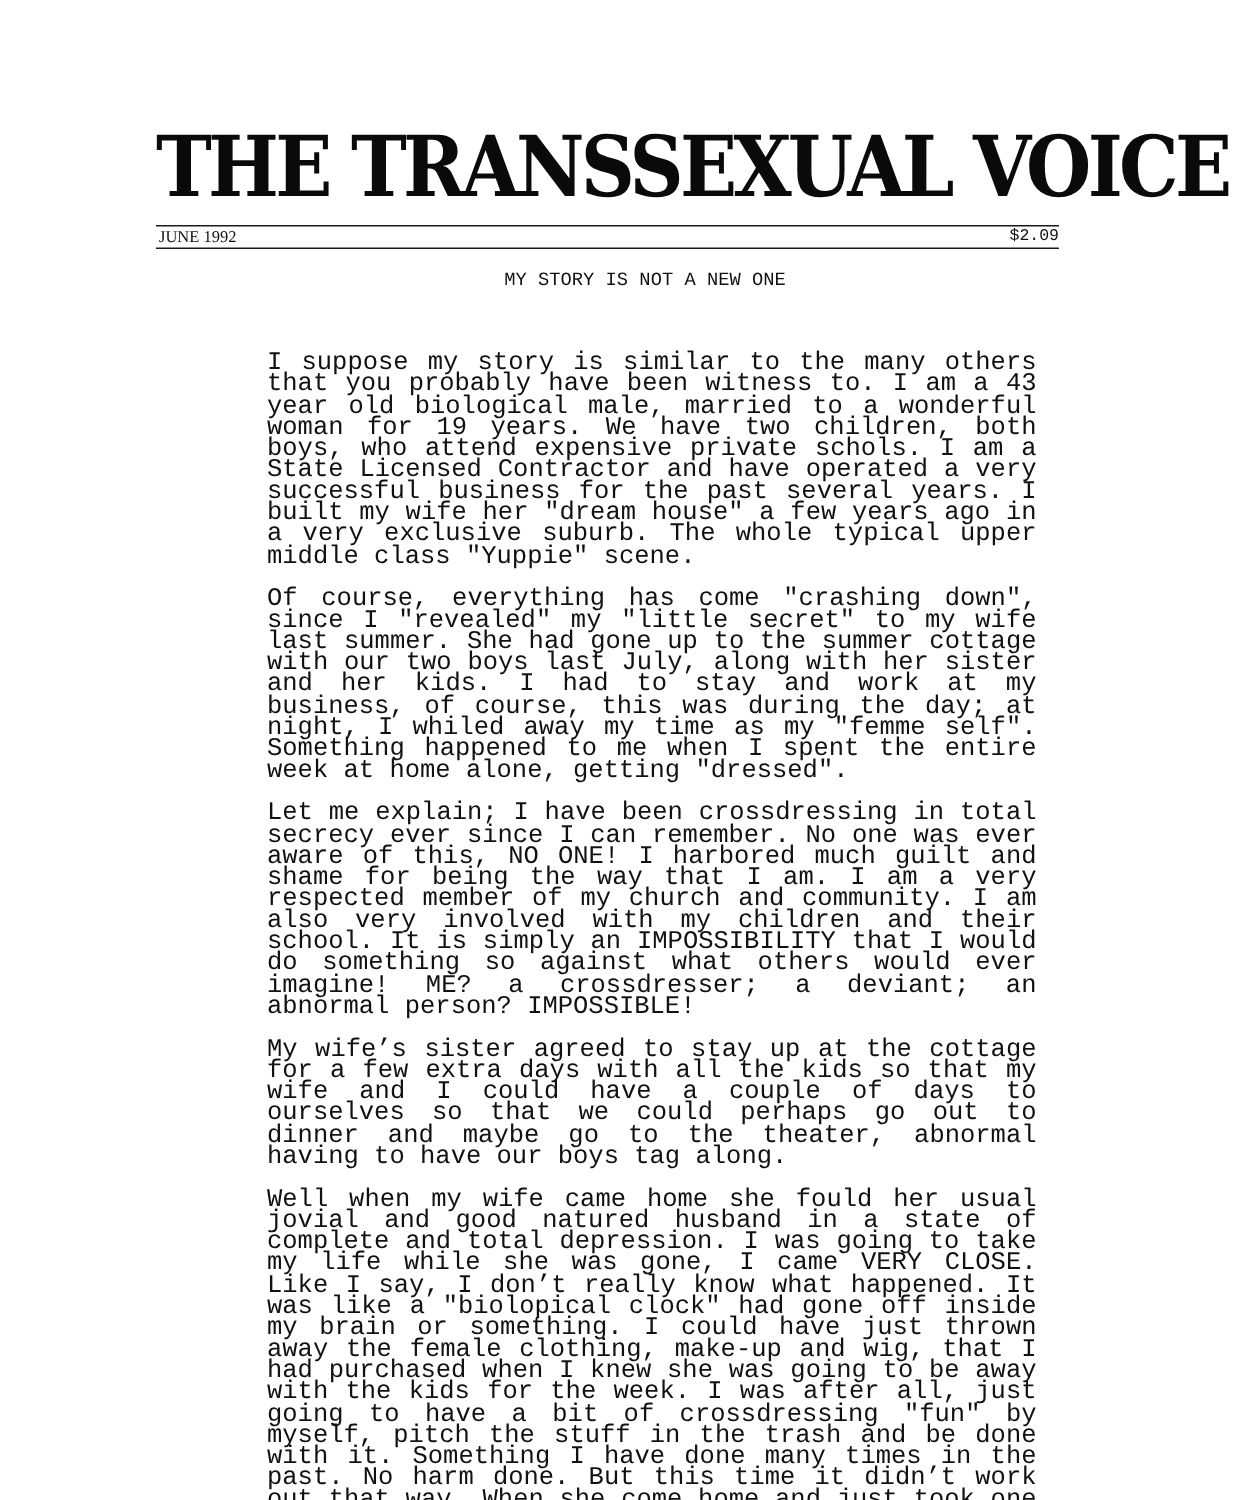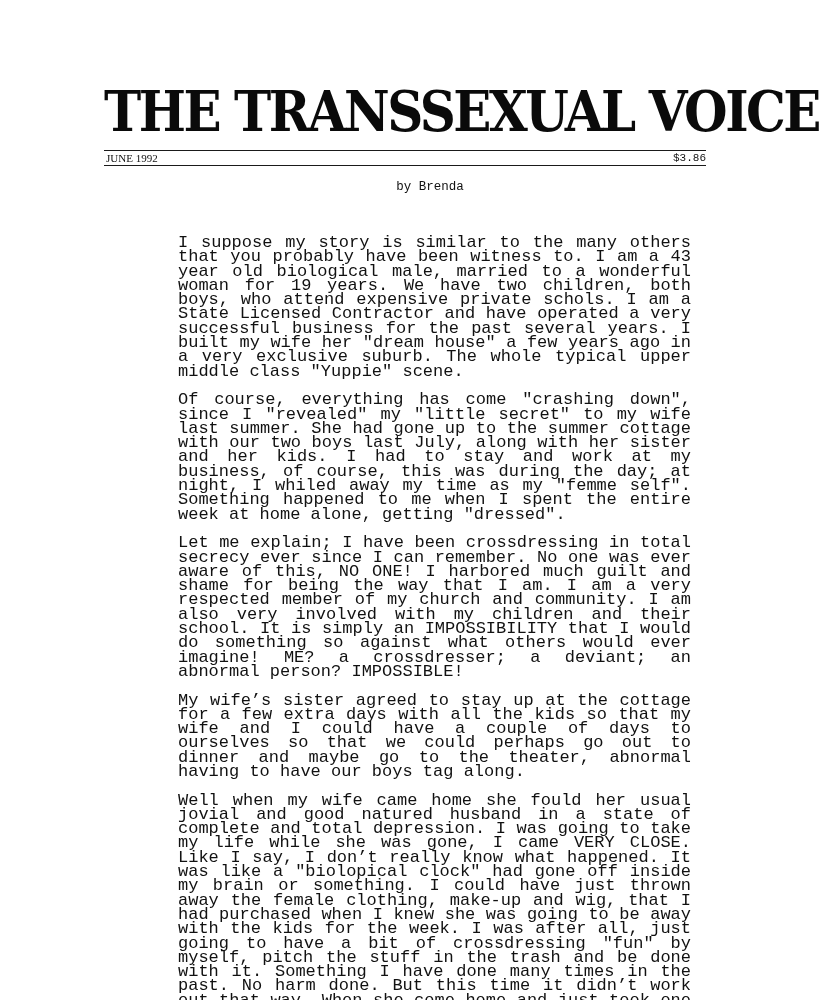--- a/index.html
+++ b/index.html
@@ -81,25 +81,25 @@
       text-align-last: left;
     }
   </style>
 </head>
 <body>
 
 <div class="masthead">THE TRANSSEXUAL VOICE</div>
 
 <div class="dateline">
   <span class="date">JUNE 1992</span>
-  <span class="price">$3.86</span>
+  <span class="price">$2.09</span>
 </div>
 
 <div class="title-block">
-  <div>by Brenda</div>
+  <div>MY STORY IS NOT A NEW ONE</div>
 </div>
 
 <div class="article">
   <p>I suppose my story is similar to the many others that you probably have been witness to. I am a 43 year old biological male, married to a wonderful woman for 19 years. We have two children, both boys, who attend expensive private schols. I am a State Licensed Contractor and have operated a very successful business for the past several years. I built my wife her "dream house" a few years ago in a very exclusive suburb. The whole typical upper middle class "Yuppie" scene.</p>
   <p>Of course, everything has come "crashing down", since I "revealed" my "little secret" to my wife last summer. She had gone up to the summer cottage with our two boys last July, along with her sister and her kids. I had to stay and work at my business, of course, this was during the day; at night, I whiled away my time as my "femme self". Something happened to me when I spent the entire week at home alone, getting "dressed".</p>
   <p>Let me explain; I have been crossdressing in total secrecy ever since I can remember. No one was ever aware of this, NO ONE! I harbored much guilt and shame for being the way that I am. I am a very respected member of my church and community. I am also very involved with my children and their school. It is simply an IMPOSSIBILITY that I would do something so against what others would ever imagine! ME? a crossdresser; a deviant; an abnormal person? IMPOSSIBLE!</p>
   <p>My wife’s sister agreed to stay up at the cottage for a few extra days with all the kids so that my wife and I could have a couple of days to ourselves so that we could perhaps go out to dinner and maybe go to the theater, abnormal having to have our boys tag along.</p>
   <p>Well when my wife came home she fould her usual jovial and good natured husband in a state of complete and total depression. I was going to take my life while she was gone, I came VERY CLOSE. Like I say, I don’t really know what happened. It was like a "biolopical clock" had gone off inside my brain or something. I could have just thrown away the female clothing, make-up and wig, that I had purchased when I knew she was going to be away with the kids for the week. I was after all, just going to have a bit of crossdressing "fun" by myself, pitch the stuff in the trash and be done with it. Something I have done many times in the past. No harm done. But this time it didn’t work out that way. When she come home and just took one look as me, she went into a state of deep concern and asked me what in God’s name was wrong with me!</p>
 </div>
 

